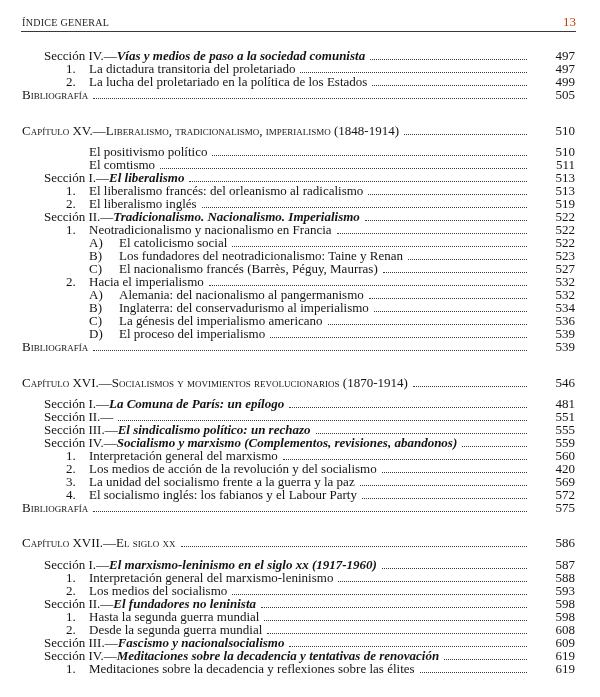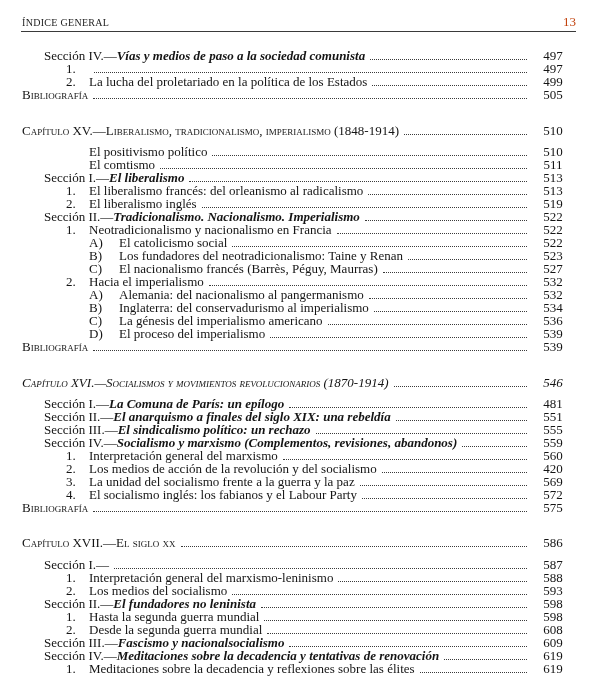--- a/index.html
+++ b/index.html
@@ -66,21 +66,21 @@
     .it { font-style: italic; font-weight: bold; }
     .leader {
       flex: 1 1 auto;
       height: 10px;
       margin: 0 4px 0 5px;
       border-bottom: 1.2px dotted #3a3a3a;
     }
     .pg {
       flex: 0 0 44px;
       width: 44px;
-      text-align: center;
+      text-align: right;
     }
     .ch-row .pg { font-weight: normal; }
   </style>
 </head>
 <body>
 
 <div class="page-header">
   <span class="running-title">ÍNDICE GENERAL</span>
   <span class="folio">13</span>
 </div>
@@ -90,20 +90,21 @@
     <span class="lbl">
         <span>Sección IV.—</span>
         <span class="it">Vías y medios de paso a la sociedad comunista</span>
       </span>
     <span class="leader"></span>
     <span class="pg">497</span>
   </div>
   <div class="row lvl-item">
     <span class="lbl">
         <span class="num">1.</span>
+        <span>La dictadura transitoria del proletariado</span>
       </span>
     <span class="leader"></span>
     <span class="pg">497</span>
   </div>
   <div class="row lvl-item">
     <span class="lbl">
         <span class="num">2.</span>
         <span>La lucha del proletariado en la política de los Estados</span>
       </span>
     <span class="leader"></span>
@@ -247,41 +248,40 @@
   </div>
   <div class="row lvl-ch">
     <span class="lbl">
         <span class="sc">Bibliografía</span>
       </span>
     <span class="leader"></span>
     <span class="pg">539</span>
   </div>
 </div>
 
-<div class="group" style="top:376px;font-style:italic;">
+<div class="group" style="top:376px;">
   <div class="row lvl-ch ch-row">
     <span class="lbl"><span class="sc">Capítulo XVI.—Socialismos y movimientos revolucionarios</span>&nbsp;<span>(1870-1914)</span></span>
     <span class="leader"></span>
     <span class="pg">546</span>
   </div>
 </div>
 
 <div class="group" style="top:397px;">
   <div class="row lvl-sec">
     <span class="lbl">
         <span>Sección I.—</span>
         <span class="it">La Comuna de París: un epílogo</span>
       </span>
     <span class="leader"></span>
     <span class="pg">481</span>
   </div>
   <div class="row lvl-sec">
     <span class="lbl">
         <span>Sección II.—</span>
-        <span class="it">El anarquismo a finales del siglo XIX: una rebeldía</span>
       </span>
     <span class="leader"></span>
     <span class="pg">551</span>
   </div>
   <div class="row lvl-sec">
     <span class="lbl">
         <span>Sección III.—</span>
         <span class="it">El sindicalismo político: un rechazo</span>
       </span>
     <span class="leader"></span>
@@ -344,20 +344,21 @@
       </span>
     <span class="leader"></span>
     <span class="pg">586</span>
   </div>
 </div>
 
 <div class="group" style="top:558px;">
   <div class="row lvl-sec">
     <span class="lbl">
         <span>Sección I.—</span>
+        <span class="it">El marxismo-leninismo en el siglo xx (1917-1960)</span>
       </span>
     <span class="leader"></span>
     <span class="pg">587</span>
   </div>
   <div class="row lvl-item">
     <span class="lbl">
         <span class="num">1.</span>
         <span>Interpretación general del marxismo-leninismo</span>
       </span>
     <span class="leader"></span>

